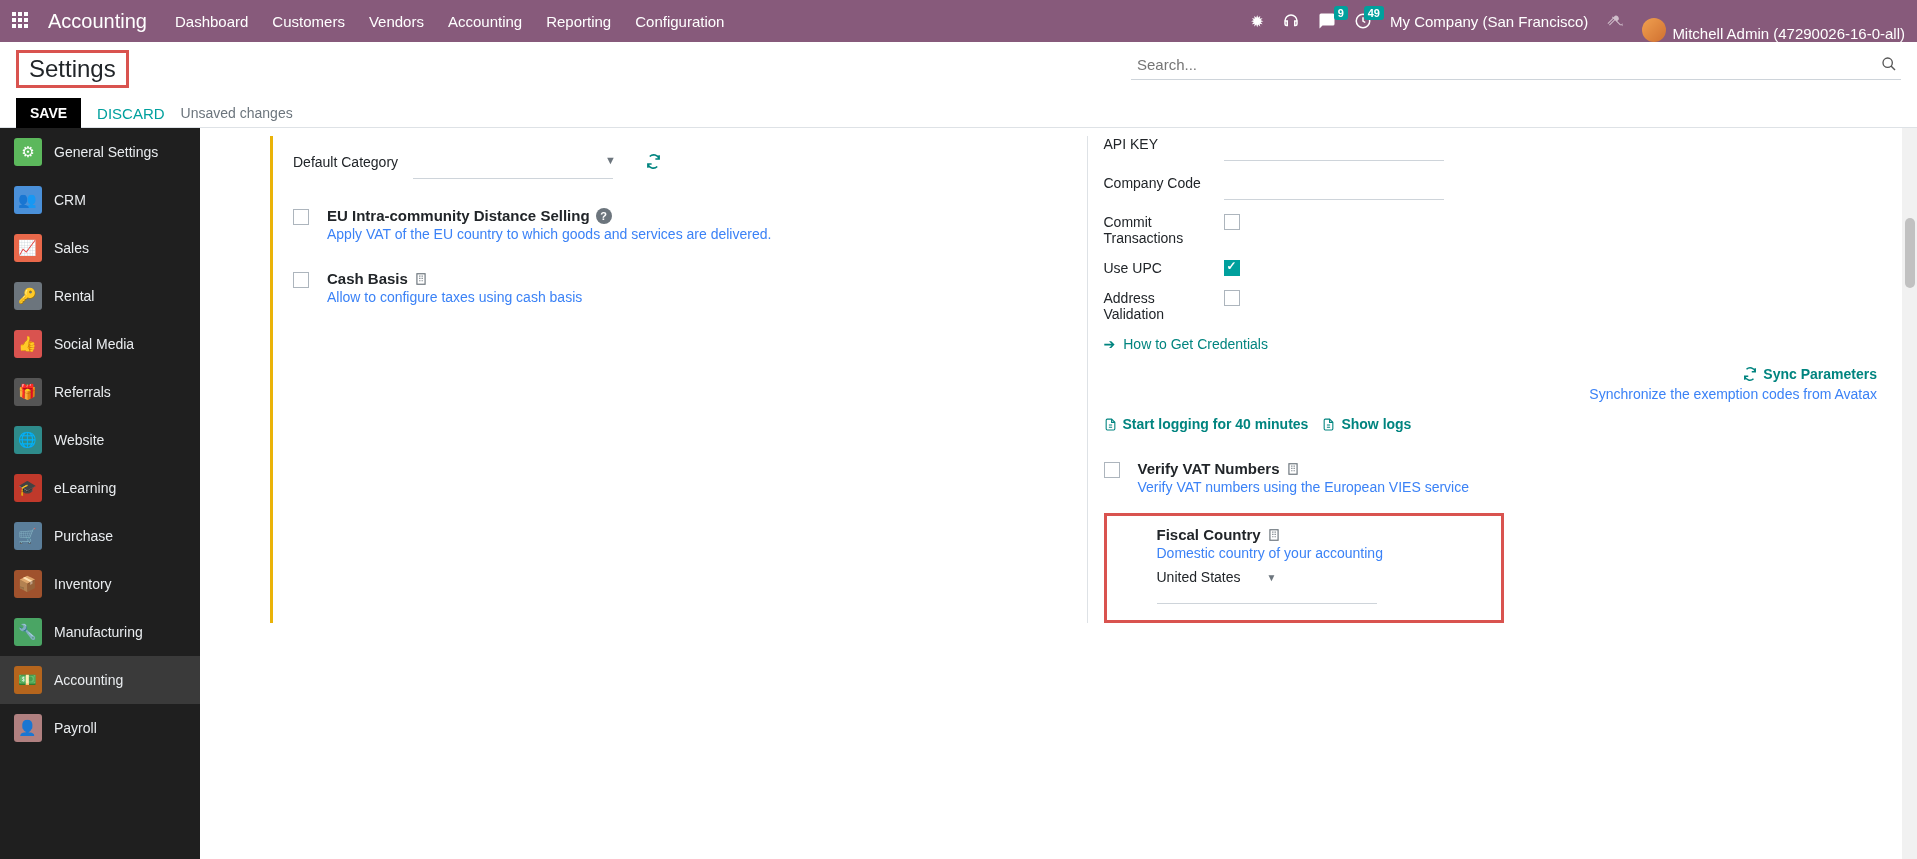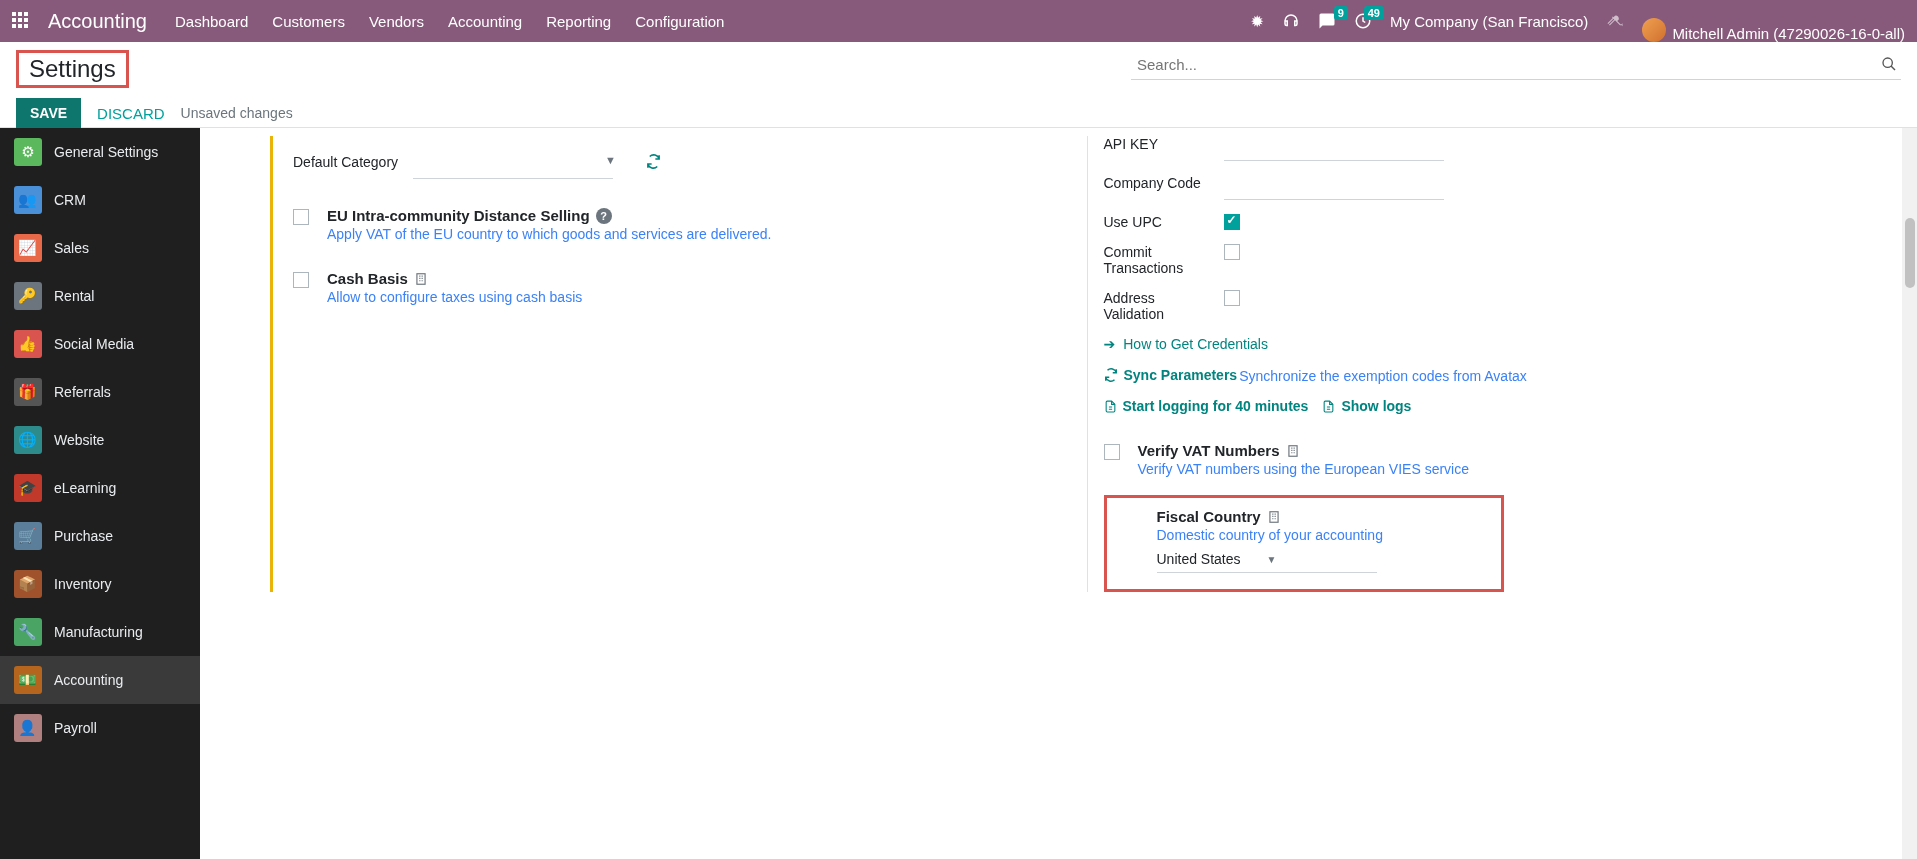--- a/index.html
+++ b/index.html
@@ -14,21 +14,21 @@
 .tr-icon { position:relative; cursor:pointer; font-size:16px; }
 .badge { position:absolute; top:-6px; right:-12px; background:#00a09d; color:#fff; font-size:11px; padding:1px 4px; border-radius:3px; font-weight:600; }
 .avatar { width:24px; height:24px; border-radius:50%; background:linear-gradient(135deg,#f0a050,#d07030); display:inline-block; vertical-align:middle; margin-right:6px; }
 .subheader { height:86px; border-bottom:1px solid #dee2e6; padding:8px 16px 0; }
 .subheader-row1 { display:flex; align-items:flex-start; }
 .page-title { font-size:24px; color:#212529; border:3px solid #d9534f; padding:2px 10px; display:inline-block; }
 .search-wrap { margin-left:auto; width:770px; position:relative; }
 .search-input { width:100%; border:none; border-bottom:1px solid #ced4da; padding:6px 30px 6px 6px; font-size:15px; outline:none; }
 .search-glass { position:absolute; right:4px; top:6px; color:#6c757d; }
 .subheader-row2 { display:flex; align-items:center; gap:12px; margin-top:10px; }
-.btn-save { background:#0f766e; color:#fff; border:none; padding:7px 14px; font-weight:600; font-size:14px; cursor:pointer; }
+.btn-save { background:#000000; color:#fff; border:none; padding:7px 14px; font-weight:600; font-size:14px; cursor:pointer; }
 .btn-discard { background:none; border:none; color:#00a09d; font-weight:500; font-size:15px; cursor:pointer; padding:6px 4px; }
 .unsaved { color:#6c757d; font-size:14px; }
 .main { display:flex; height:calc(100vh - 128px); }
 .sidebar { width:200px; background:#1f1f1f; overflow-y:auto; }
 .sidebar-item { display:flex; align-items:center; padding:10px 14px; color:#e9ecef; cursor:pointer; gap:12px; }
 .sidebar-item.active { background:#3a3a3a; }
 .app-icon { width:28px; height:28px; border-radius:3px; display:flex; align-items:center; justify-content:center; font-size:15px; color:#fff; flex-shrink:0; }
 .content { flex:1; overflow-y:auto; padding:0 40px 40px; position:relative; background:#fff; }
 .content-scroll { position:absolute; right:0; top:0; width:15px; height:100%; background:#f1f1f1; }
 .content-thumb { position:absolute; right:2px; top:90px; width:10px; height:70px; background:#c1c1c1; border-radius:5px; }
@@ -49,21 +49,21 @@
 .link { color:#00847f; cursor:pointer; font-weight:500; }
 .link-row { margin:14px 0; display:flex; align-items:center; gap:8px; }
 .desc { color:#3b82f6; font-size:14px; margin-top:2px; }
 .setting-block { display:flex; gap:18px; margin-top:28px; align-items:flex-start; }
 .setting-block .chk-col { width:16px; padding-top:2px; }
 .setting-body { flex:1; }
 .setting-title { font-weight:600; font-size:15px; color:#212529; display:flex; align-items:center; gap:6px; }
 .help-ico { width:16px; height:16px; border-radius:50%; background:#6c757d; color:#fff; font-size:11px; display:inline-flex; align-items:center; justify-content:center; }
 .bldg-ico { color:#6c757d; font-size:14px; }
 .redbox { border:3px solid #d9534f; padding:10px 16px 16px; }
-.select-line { display:flex; align-items:center; border-bottom:1px solid #ced4da; max-width:220px; margin-top:8px; padding-bottom:5px; }
+.select-line { display:flex; align-items:center; border-bottom:1px solid #ced4da; max-width:220px; margin-top:8px; padding-bottom:18px; }
 .select-line span { flex:1; font-size:14px; }
 .select-line .drop { font-size:10px; color:#6c757d; }
 svg { display:block; }
 </style>
 </head>
 <body>
 
 <div class="topbar">
   <div class="apps-icon">
     <span></span>
@@ -247,37 +247,37 @@
       <div class="col right">
         <div class="field-row">
             <div class="field-label">API KEY</div>
             <input class="field-input" style="">
           </div>
         <div class="field-row">
             <div class="field-label">Company Code</div>
             <input class="field-input" style="">
           </div>
         <div class="field-row">
+            <div class="field-label">Commit Transactions</div>
+            <span class="chk"></span>
+          </div>
+        <div class="field-row">
             <div class="field-label">Use UPC</div>
             <span class="chk on"></span>
-          </div>
-        <div class="field-row">
-            <div class="field-label">Commit Transactions</div>
-            <span class="chk"></span>
           </div>
         <div class="field-row">
             <div class="field-label">Address Validation</div>
             <span class="chk"></span>
           </div>
 
         <div class="link-row">
           <span style="color:#00847f;">➔</span>
           <span class="link">How to Get Credentials</span>
         </div>
-        <div class="link-row" style="flex-direction:row;align-items:center;gap:2px;">
+        <div class="link-row" style="flex-direction:column;align-items:flex-end;gap:2px;">
           <div style="display:flex;gap:6px;align-items:center;">
             <span style="color:#00847f;">
               <svg width="14" height="14" viewBox="0 0 24 24" fill="none" stroke="#00847f" stroke-width="2.5">
                   <path d="M21 2v6h-6M3 22v-6h6M21 8a9 9 0 00-15-4M3 16a9 9 0 0015 4"></path>
                 </svg>
             </span>
             <span class="link" style="font-weight:600;">Sync Parameters</span>
           </div>
           <div class="desc">Synchronize the exemption codes from Avatax</div>
         </div>

